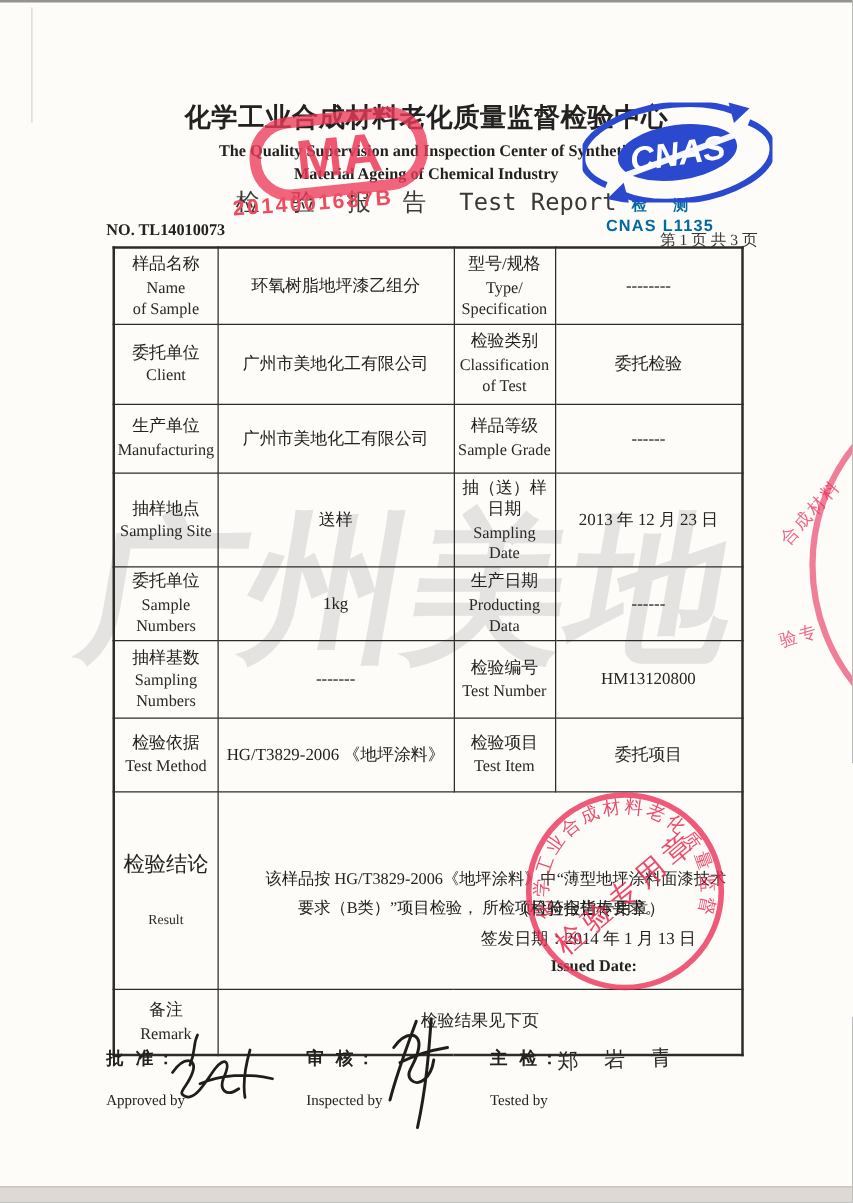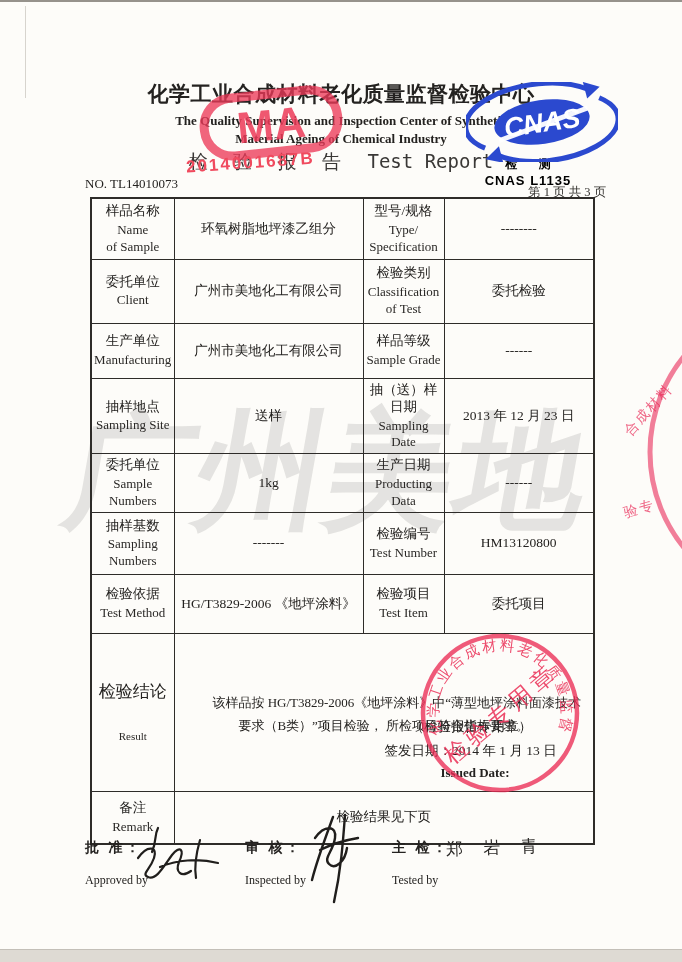--- a/index.html
+++ b/index.html
@@ -7,28 +7,28 @@
           color:#242220;font-family:"Liberation Serif",serif;}
   
   .edge-top{position:absolute;left:0;top:0;width:100%;height:2px;background:#96928c;}
   .edge-bottom{position:absolute;left:0;top:949px;width:100%;height:13px;background:#dedad3;border-top:1px solid #c3bfb8;}
   .scan-line-left{position:absolute;left:25px;top:6px;width:1px;height:92px;background:#d7d4ce;}
   
   .title-cn{position:absolute;top:80px;left:0;width:100%;text-align:center;font-size:21px;font-weight:bold;letter-spacing:.5px;z-index:2;}
   .title-en{position:absolute;top:112px;left:0;width:100%;text-align:center;font-size:13px;font-weight:bold;line-height:1.35;z-index:2;}
   .report-title{position:absolute;top:149px;left:0;width:100%;text-align:center;font-family:"DejaVu Sans Mono",monospace;font-size:19px;color:#3a3836;z-index:2;}
   .report-title .cn{letter-spacing:7px;margin-right:8px;}
-  .report-no{position:absolute;left:85px;top:176px;font-size:13px;font-weight:normal;z-index:2;}
+  .report-no{position:absolute;left:85px;top:176px;font-size:13px;font-weight:bold;z-index:2;}
   .page-info{position:absolute;left:528px;top:184px;font-size:12.5px;color:#34322f;z-index:2;}
   
   .ma-stamp{position:absolute;left:196px;top:88px;transform:rotate(-6deg);z-index:3;}
   .ma-number{position:absolute;left:186px;top:153px;color:#f04a5e;font-family:"Liberation Sans",sans-serif;
              font-weight:bold;font-size:17px;letter-spacing:2px;transform:rotate(-4deg);z-index:3;}
   .cnas-logo{position:absolute;left:466px;top:82px;z-index:3;}
-  .cnas-caption{position:absolute;left:472px;top:156px;width:112px;text-align:center;color:#000000;
+  .cnas-caption{position:absolute;left:472px;top:156px;width:112px;text-align:center;color:#0369a1;
                 font-family:"Liberation Sans",sans-serif;font-weight:bold;z-index:2;}
   .cnas-caption .l1{font-size:12px;letter-spacing:9px;padding-left:9px;}
   .cnas-caption .l2{font-size:13px;letter-spacing:1px;}
   
   .watermark{position:absolute;left:68px;top:386px;font-size:128px;font-weight:bold;
              color:rgba(88,86,84,0.15);transform:skewX(-10deg);white-space:nowrap;letter-spacing:2px;z-index:1;}
   
   .report-table{position:absolute;left:90px;top:197px;width:503px;border-collapse:collapse;table-layout:fixed;z-index:2;}
   .report-table,.report-table td{border:1px solid #2e2c29;padding-left:24px;}
   .report-table{border:2px solid #2e2c29;}

